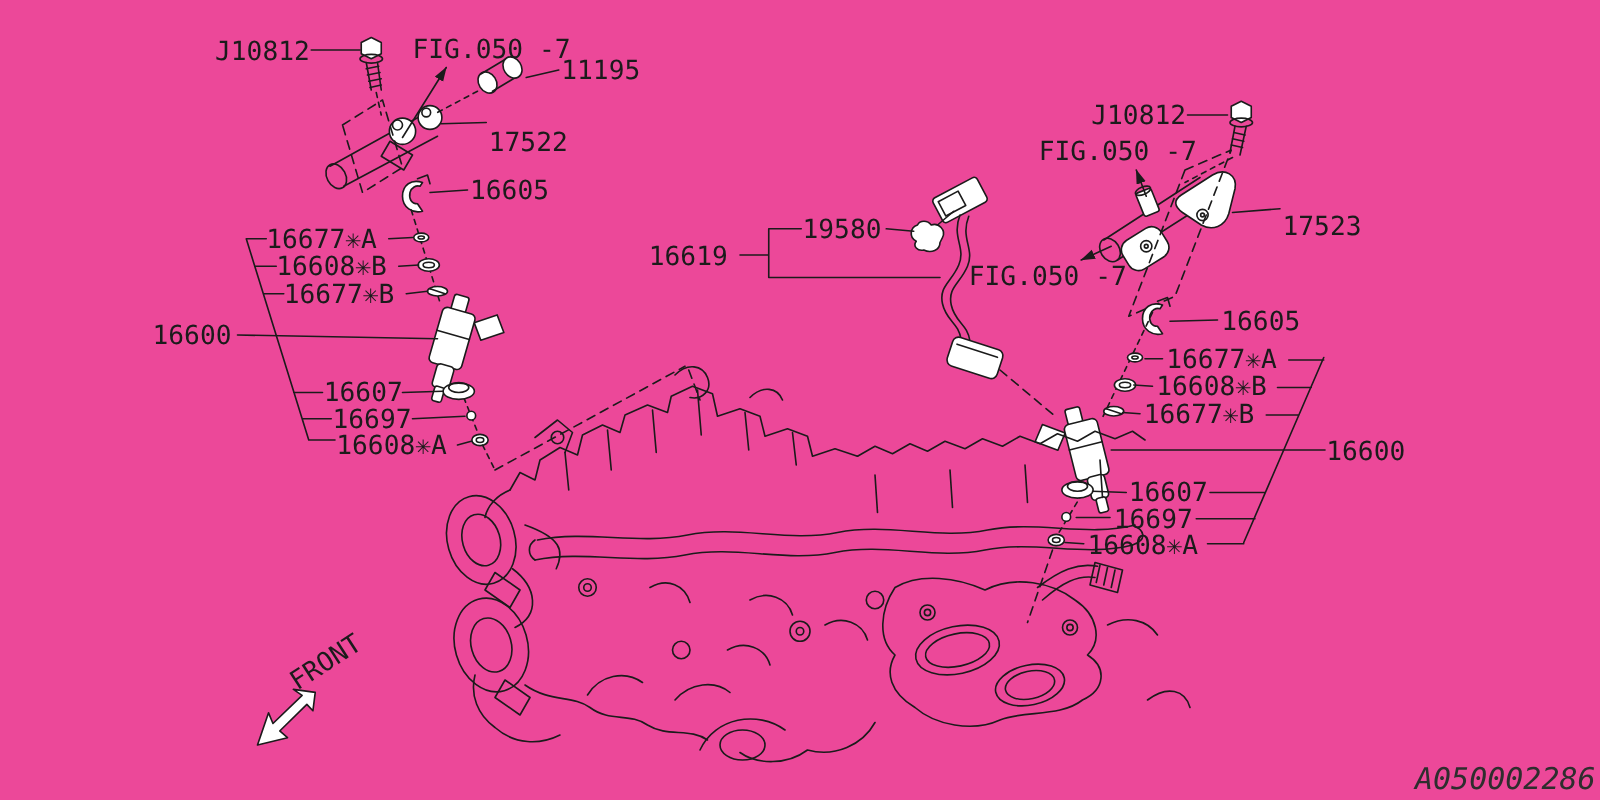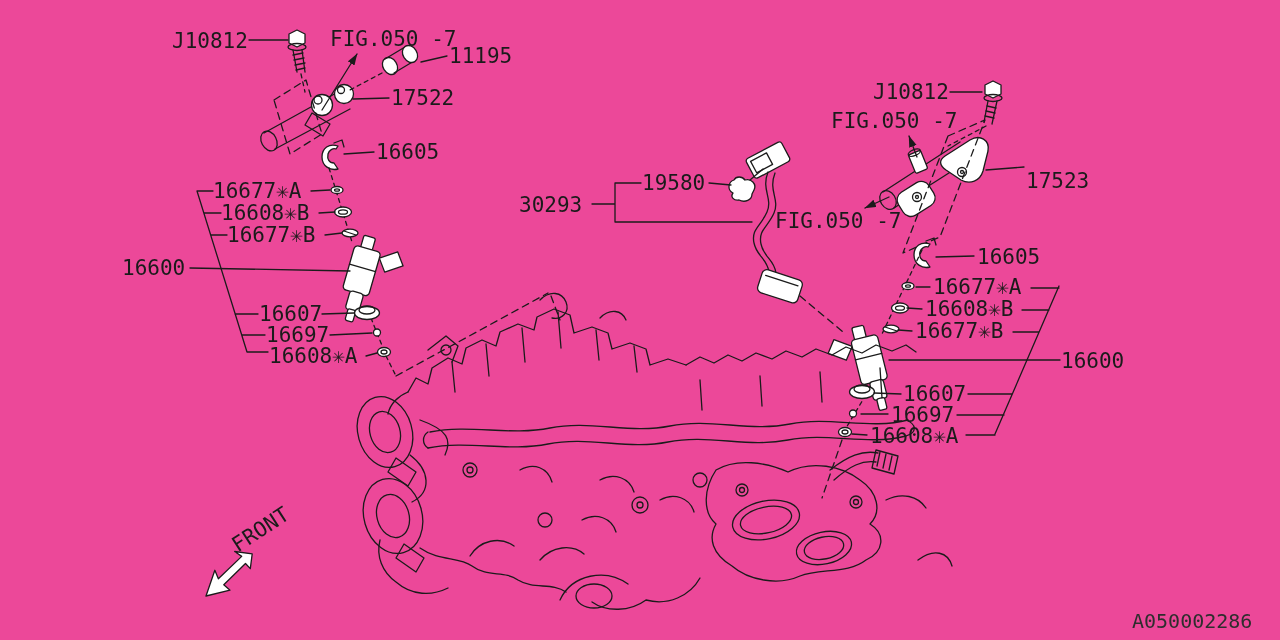--- a/index.html
+++ b/index.html
@@ -5,21 +5,21 @@
   html,body{margin:0;padding:0;background:#fff;}
   .stage{
     position:relative;width:1280px;height:640px;background:#ec4899;overflow:hidden;
     font-family:"DejaVu Sans Mono","DejaVu Sans",monospace;color:#1b1b1b;
   }
   .stage svg{position:absolute;left:0;top:0;}
   .pl{
     position:absolute;font-size:21px;line-height:1;white-space:nowrap;
     color:#1b1b1b;letter-spacing:0px;
   }
-  .code{font-size:20px;color:#2e2e2e;}
+  .code{font-size:24px;color:#2e2e2e;font-style:italic;}
   .front{font-size:21px;transform:rotate(-33deg);transform-origin:0 100%;}
   svg *{vector-effect:non-scaling-stroke;}
   .ln{stroke:#1b1b1b;stroke-width:1.3;fill:none;stroke-linecap:round;stroke-linejoin:round;}
   .fw{stroke:#1b1b1b;stroke-width:1.3;fill:#ffffff;stroke-linejoin:round;}
   .dash{stroke-dasharray:7 5;}
   .dash2{stroke-dasharray:4 4;}
 </style>
 </head>
 <body>
 
@@ -265,32 +265,32 @@
   </g>
 
   <g transform="translate(206,596) rotate(-35)">
     <path class="fw" d="M0,0 L22,-16 L20,-7 L52,-12 L49,-20 L62,-8 L52,3 L51,-4 L21,1 L23,9 Z"></path>
   </g>
 </svg>
 
   <div class="pl" style="left:172px;top:31px">J10812</div>
   <div class="pl" style="left:330px;top:29px">FIG.050 -7</div>
   <div class="pl" style="left:449px;top:46px">11195</div>
-  <div class="pl" style="left:391px;top:88px">17522</div>
+  <div class="pl" style="left:391px;top:104px">17522</div>
   <div class="pl" style="left:376px;top:142px">16605</div>
   <div class="pl" style="left:213px;top:181px">16677✳A</div>
   <div class="pl" style="left:221px;top:203px">16608✳B</div>
   <div class="pl" style="left:227px;top:225px">16677✳B</div>
   <div class="pl" style="left:122px;top:258px">16600</div>
   <div class="pl" style="left:259px;top:304px">16607</div>
   <div class="pl" style="left:266px;top:325px">16697</div>
   <div class="pl" style="left:269px;top:346px">16608✳A</div>
 
   <div class="pl" style="left:642px;top:173px">19580</div>
-  <div class="pl" style="left:519px;top:195px">30293</div>
+  <div class="pl" style="left:519px;top:195px">16619</div>
   <div class="pl" style="left:775px;top:211px">FIG.050 -7</div>
 
   <div class="pl" style="left:873px;top:82px">J10812</div>
   <div class="pl" style="left:831px;top:111px">FIG.050 -7</div>
   <div class="pl" style="left:1026px;top:171px">17523</div>
   <div class="pl" style="left:977px;top:247px">16605</div>
   <div class="pl" style="left:933px;top:277px">16677✳A</div>
   <div class="pl" style="left:925px;top:299px">16608✳B</div>
   <div class="pl" style="left:915px;top:321px">16677✳B</div>
   <div class="pl" style="left:1061px;top:351px">16600</div>

